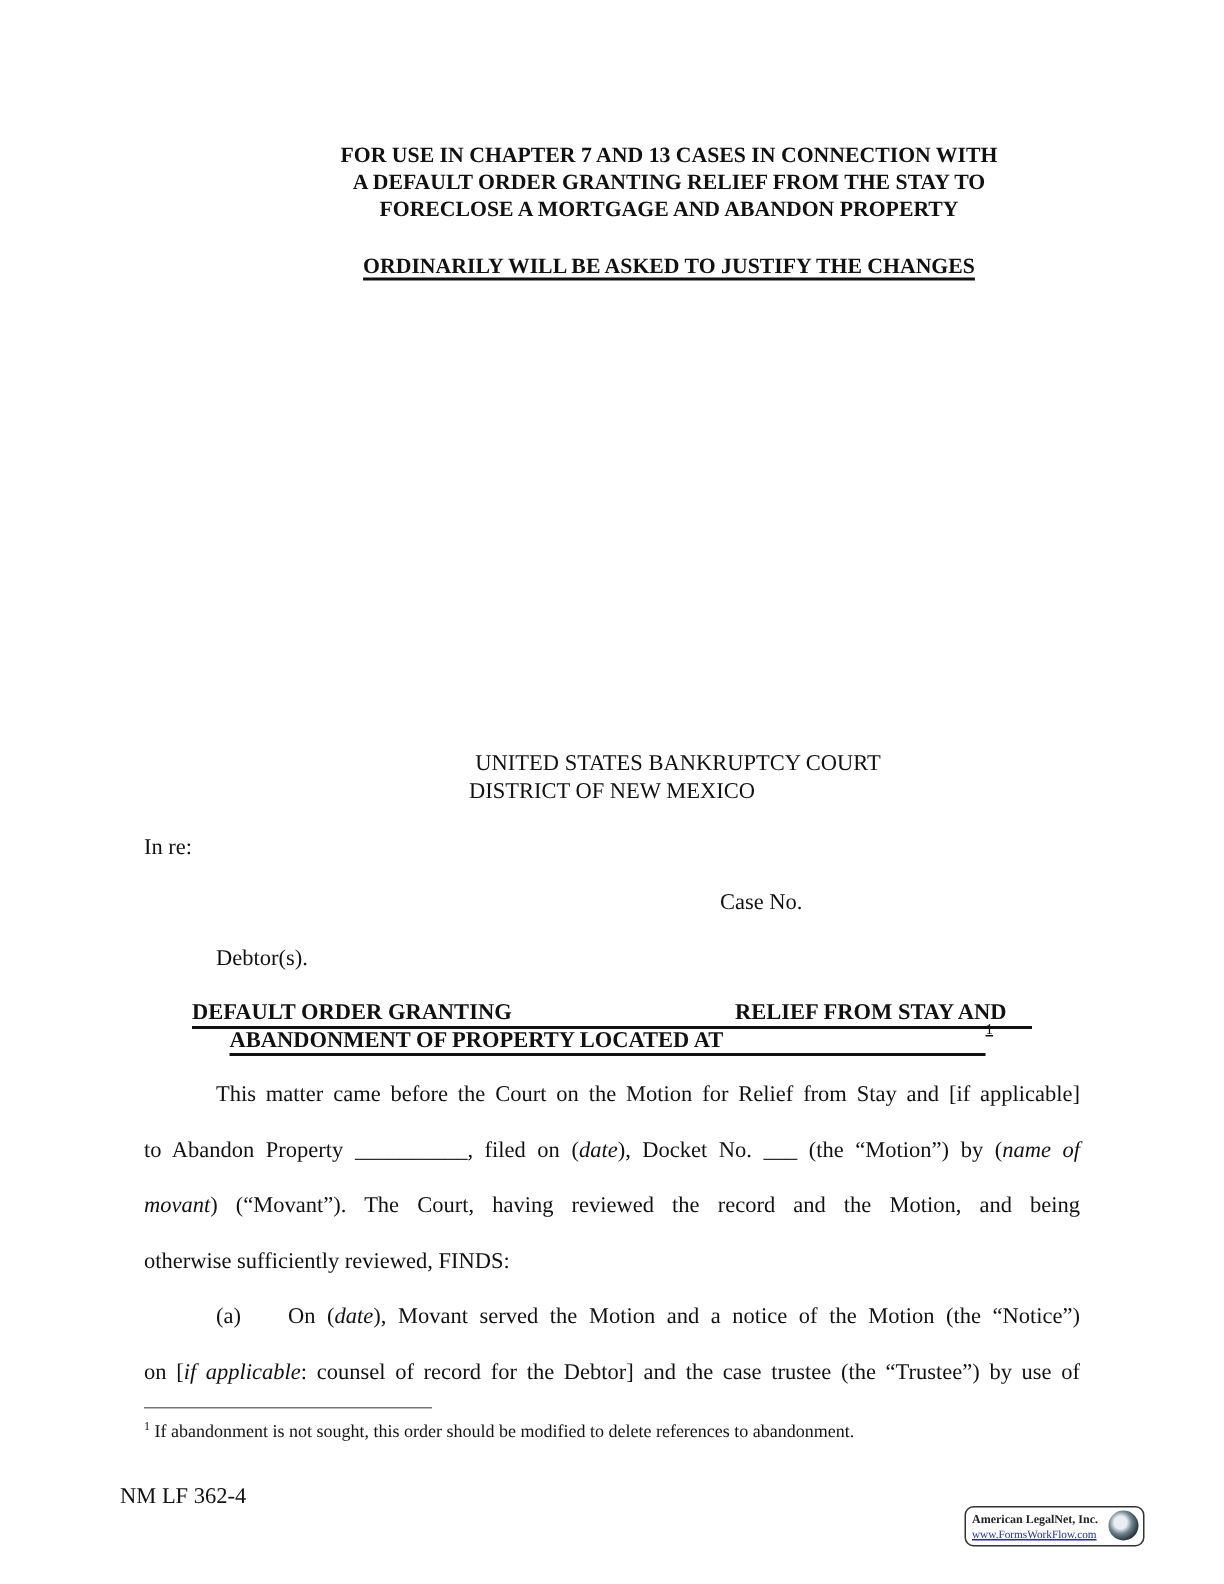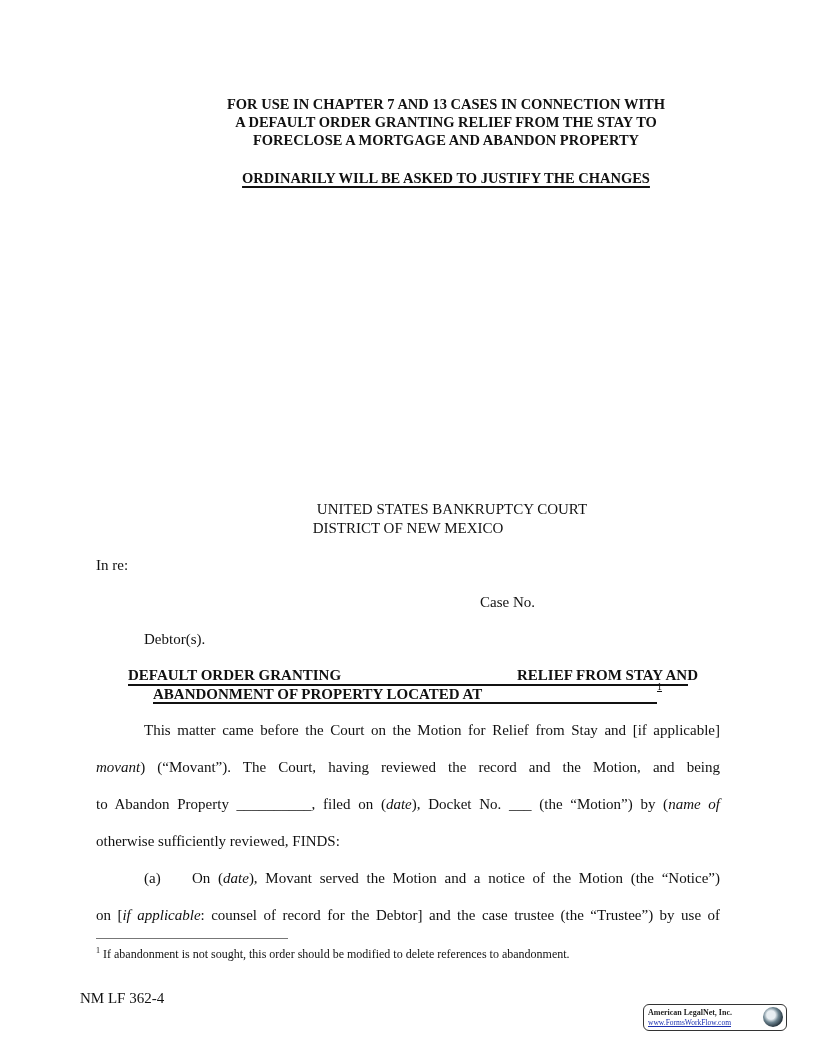--- a/index.html
+++ b/index.html
@@ -12,21 +12,21 @@
     .center { left: 0; width: 816px; text-align: center; }
     .bold { font-weight: bold; }
     .hdr { font-size: 14.5px; line-height: 18px; font-weight: bold; padding-left: 38px; }
     .ul { text-decoration: underline; text-decoration-thickness: 1.5px; text-underline-offset: 3px; }
     .court { font-size: 15px; line-height: 18px; }
     .body-text { font-size: 15px; line-height: 18px; }
     .just { text-align: justify; text-align-last: justify; }
     .line-rule { position: absolute; height: 1.5px; background: #111111; }
     .fn { font-size: 12px; line-height: 14px; }
     .logo {
-      position: absolute; left: 643px; top: 1004px; width: 144px; height: 27px;
+      position: absolute; left: 643px; top: 1004px; width: 120px; height: 27px;
       border: 1.5px solid #333; border-radius: 6px; background: #fff;
       box-sizing: border-box;
     }
     .logo .l1 { position: absolute; left: 4px; top: 3px; font-size: 8px; font-weight: bold; color: #222; }
     .logo .l2 { position: absolute; left: 4px; top: 13px; font-size: 7.5px; color: #1a2fb0; text-decoration: underline; }
     .logo .globe {
       position: absolute; right: 3px; top: 2px; width: 20px; height: 20px; border-radius: 50%;
       background: radial-gradient(circle at 40% 40%, #e8eef2 0 25%, #6e8591 45%, #1d2a33 75%);
     }
   </style>
@@ -44,30 +44,30 @@
 </div>
 
 <div class="abs center court" style="top:500px;padding-left:44px;">UNITED STATES BANKRUPTCY COURT</div>
 <div class="abs center court" style="top:519px;">DISTRICT OF NEW MEXICO</div>
 
 <div class="abs court" style="left:96px; top:556px;">In re:</div>
 <div class="abs court" style="left:480px; top:593px;">Case No.</div>
 <div class="abs court" style="left:144px; top:630px;">Debtor(s).</div>
 
 <div class="abs bold court" style="left:128px; top:666px;">DEFAULT ORDER GRANTING</div>
-<div class="abs bold court" style="left:490px; top:666px;margin-left:27px;">RELIEF FROM STAY AND</div>
+<div class="abs bold court" style="left:490px; top:666px;">RELIEF FROM STAY AND</div>
 <div class="line-rule" style="left:128px; top:684px; width:560px;"></div>
 <div class="abs bold court" style="left:153px; top:685px;">ABANDONMENT OF PROPERTY LOCATED AT</div>
 <div class="abs" style="left:657px; top:681px; font-size:10px; text-decoration:underline;">1</div>
 <div class="line-rule" style="left:153px; top:702px; width:504px;"></div>
 
 <div class="abs body-text" style="left:96px; width:624px; top:721px;">
   <div class="just" style="padding-left:48px; height:37px;">This matter came before the Court on the Motion for Relief from Stay and [if applicable]</div>
+  <div class="just" style="height:37px;"><span>to Abandon Property</span> <span>__________</span><span>, filed on (</span><i>date</i><span>), Docket No.</span> <span>___</span> <span>(the “Motion”) by (</span><i>name of</i></div>
   <div class="just" style="height:37px;"><i>movant</i><span>) (“Movant”).  The Court, having reviewed the record and the Motion, and being</span></div>
-  <div class="just" style="height:37px;"><span>to Abandon Property</span> <span>__________</span><span>, filed on (</span><i>date</i><span>), Docket No.</span> <span>___</span> <span>(the “Motion”) by (</span><i>name of</i></div>
   <div style="height:37px;">otherwise sufficiently reviewed, FINDS:</div>
 </div>
 
 <div class="abs body-text" style="left:96px; width:624px; top:869px;">
   <div class="just" style="height:37px; position:relative;">
     <span style="position:absolute; left:48px;">(a)</span>
     <div class="just" style="margin-left:96px;"><span>On (</span><i>date</i><span>), Movant served the Motion and a notice of the Motion (the “Notice”)</span></div>
   </div>
   <div class="just" style="height:37px;"><span>on [</span><i>if applicable</i><span>: counsel of record for the Debtor] and the case trustee (the “Trustee”) by use of</span></div>
 </div>

